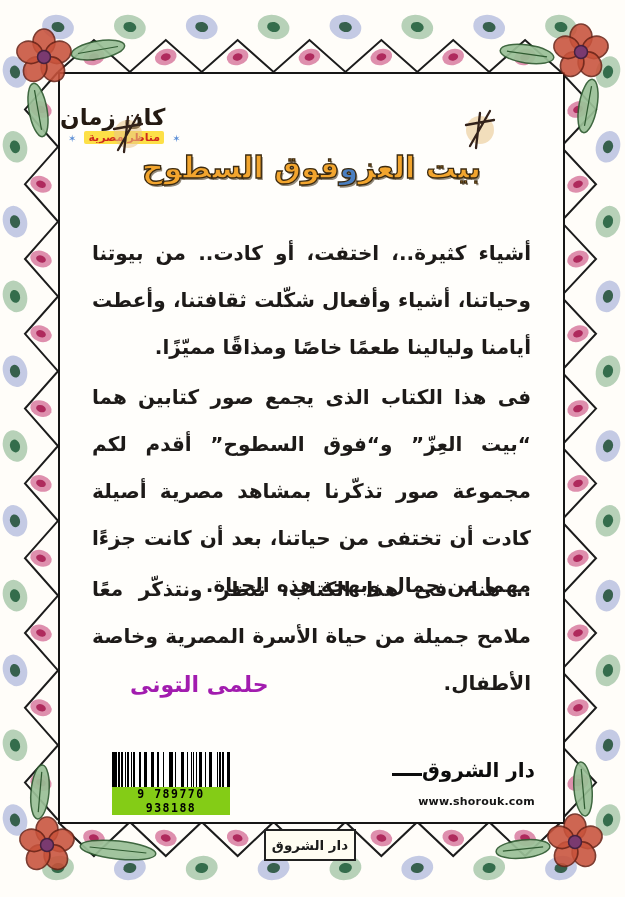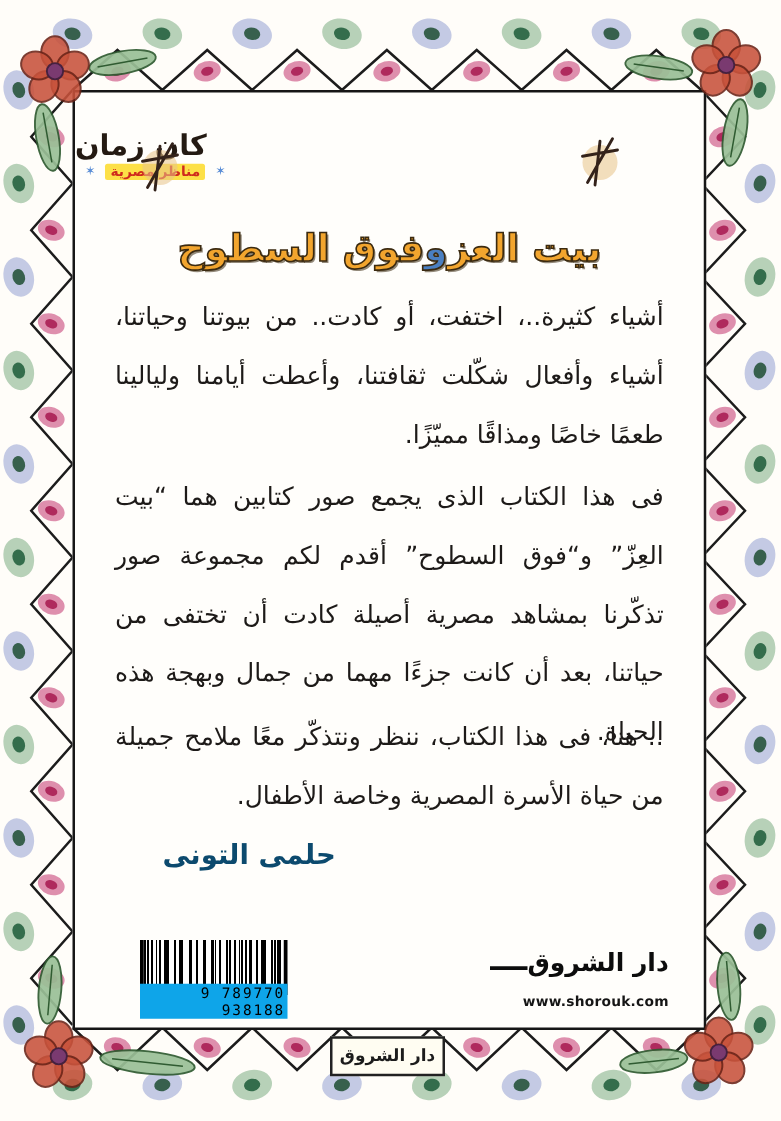--- a/index.html
+++ b/index.html
@@ -15,55 +15,55 @@
     position:absolute;left:58px;top:72px;width:503px;height:748px;
     background:#fffefb;border:2.5px solid #161616;z-index:2;
   }
   
   .logo-wrap{position:absolute;top:30px;left:0;width:100%;text-align:left;}
   .logo-line1{font-size:23px;font-weight:bold;color:#241a12;letter-spacing:1px;}
   .logo-line2-row{margin-top:1px;font-size:11px;}
   .logo-line2{background:#fde047;color:#cf2a1d;font-weight:bold;padding:0 4px;border-radius:2px;}
   .mini-star{color:#5b8ed6;font-size:10px;vertical-align:middle;padding:0 8px;}
   .title{
-    position:absolute;top:108px;left:0;width:100%;text-align:center;
+    position:absolute;top:76px;left:0;width:100%;text-align:center;
     font-size:30px;font-weight:bold;color:#f2a52e;
     -webkit-text-stroke:1.3px #3b2a10;
     text-shadow:1.5px 1.5px 0 rgba(59,42,16,.55);
     direction:rtl;
   }
   .title .waw{color:#4a7fc1;}
   .star-doodle{position:absolute;z-index:4;}
   .star-left{left:48px;top:38px;}
   .star-right{left:400px;top:34px;}
   
   .blurb{
     position:absolute;left:32px;right:32px;margin:0;
     direction:rtl;text-align:justify;
-    font-size:20px;font-weight:normal;color:#1d1a18;line-height:47px;
+    font-size:20px;font-weight:bold;color:#1d1a18;line-height:47px;
   }
   .p1{top:156px;} .p2{top:300px;} .p3{top:492px;}
   .signature{
     position:absolute;left:70px;top:598px;
-    direction:rtl;font-size:22px;font-weight:bold;color:#0c4a6e;
+    direction:rtl;font-size:22px;font-weight:bold;color:#a21caf;
   }
   
   .barcode{position:absolute;left:52px;top:678px;width:118px;text-align:center;}
   .bars{
     height:44px;width:112px;margin:0 auto;background-color:#fff;
     background-image:
       repeating-linear-gradient(90deg,#000 0 1.5px,transparent 1.5px 6px),
       repeating-linear-gradient(90deg,#000 0 1px,transparent 1px 9.5px),
       repeating-linear-gradient(90deg,transparent 0 3px,#000 3px 4.5px,transparent 4.5px 13px);
     border-left:3px solid #000;border-right:3px solid #000;
   }
   .barcode-num{
-    display:inline-block;margin-top:-9px;position:relative;background:#0ea5e9;
-    font-family:"DejaVu Sans Mono",monospace;font-size:11.5px;font-weight:normal;
-    letter-spacing:1.5px;color:#000;padding:0 2px;text-align:right;
+    display:inline-block;margin-top:-9px;position:relative;background:#84cc16;
+    font-family:"DejaVu Sans Mono",monospace;font-size:11.5px;font-weight:bold;
+    letter-spacing:1.5px;color:#000;padding:0 2px;
   }
   
   .publisher{position:absolute;right:28px;top:684px;text-align:right;}
   .pub-row{display:flex;direction:ltr;align-items:center;justify-content:flex-end;}
   .pub-tail{width:30px;height:3.5px;background:#0c0c0c;margin-top:9px;}
   .pub-name{font-size:20px;font-weight:bold;color:#0c0c0c;direction:rtl;}
   .pub-site{font-size:11px;font-weight:bold;color:#151515;letter-spacing:.2px;margin-top:13px;}
   
   .seal{
     position:absolute;left:264px;top:829px;width:88px;height:28px;z-index:5;

